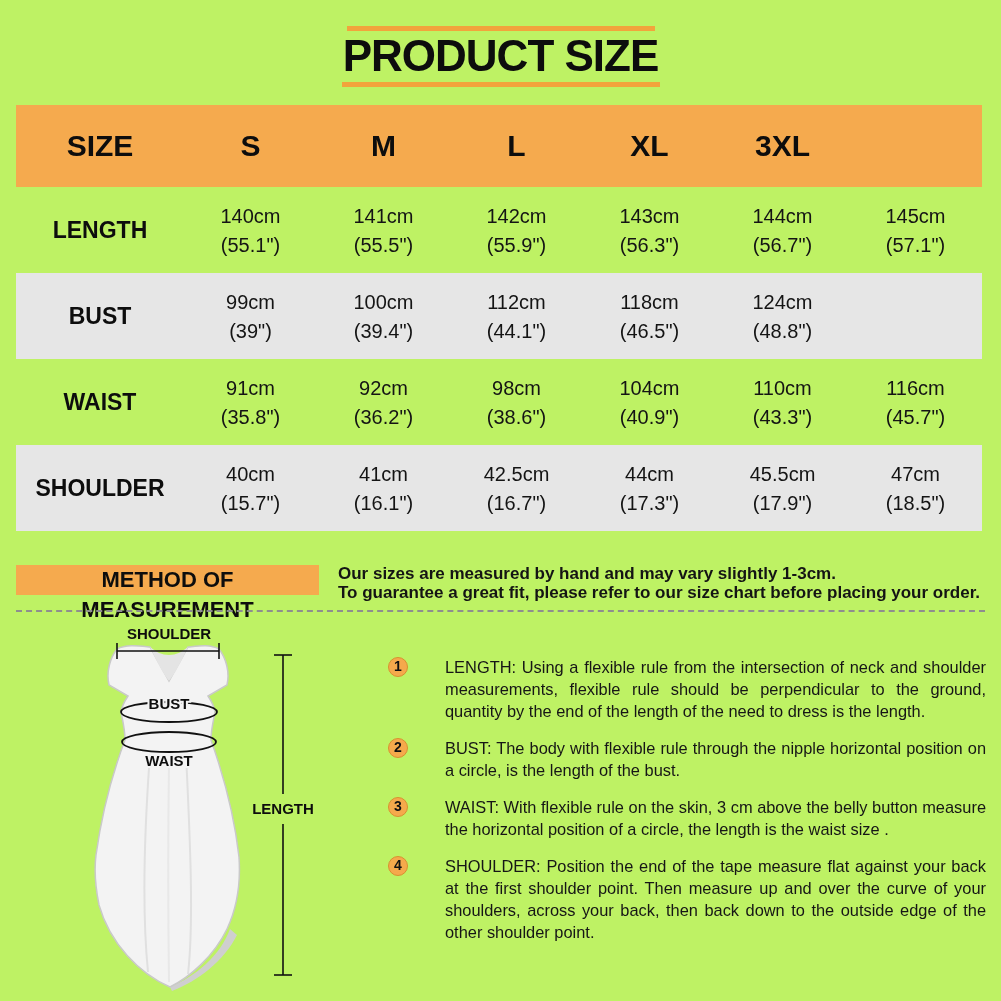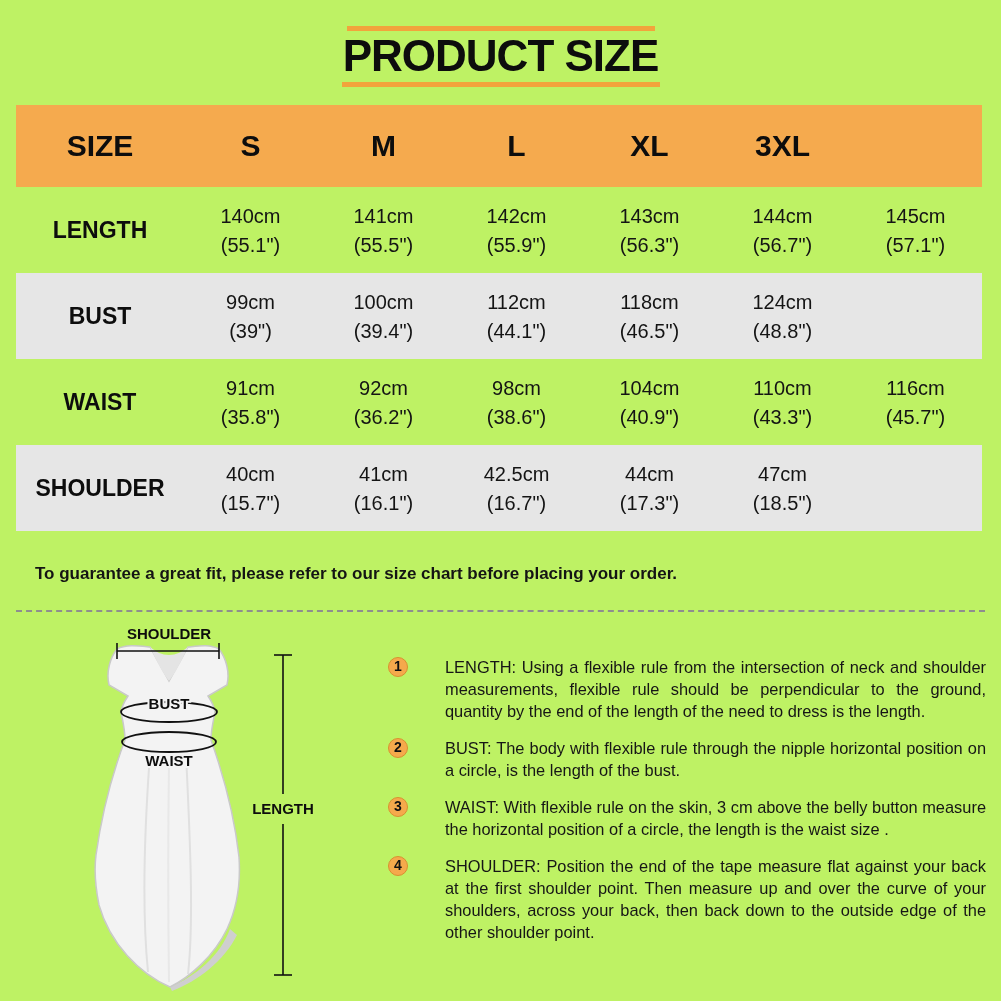--- a/index.html
+++ b/index.html
@@ -156,28 +156,34 @@
         </div>
       <div class="td val">
           <span class="cm">42.5cm</span>
           <span class="inch">(16.7")</span>
         </div>
       <div class="td val">
           <span class="cm">44cm</span>
           <span class="inch">(17.3")</span>
         </div>
       <div class="td val">
+          <span class="cm">45.5cm</span>
+          <span class="inch">(17.9")</span>
+        </div>
+      <div class="td val">
           <span class="cm">47cm</span>
           <span class="inch">(18.5")</span>
         </div>
     </div>
   </div>
 
   <div class="method">
+    <div class="method-heading">METHOD OF MEASUREMENT</div>
     <div class="method-notes">
+      <div>Our sizes are measured by hand and may vary slightly 1-3cm.</div>
       <div>To guarantee a great fit, please refer to our size chart before placing your order.</div>
     </div>
   </div>
 
   <div class="divider"></div>
 
   <svg class="diagram" width="345" height="375" viewBox="0 0 345 375">
 
     <path d="M 142,365 C 168,354 192,334 202,307 L 209,313 C 196,339 170,359 144,369 Z" fill="#cfcfcf"></path>
 

